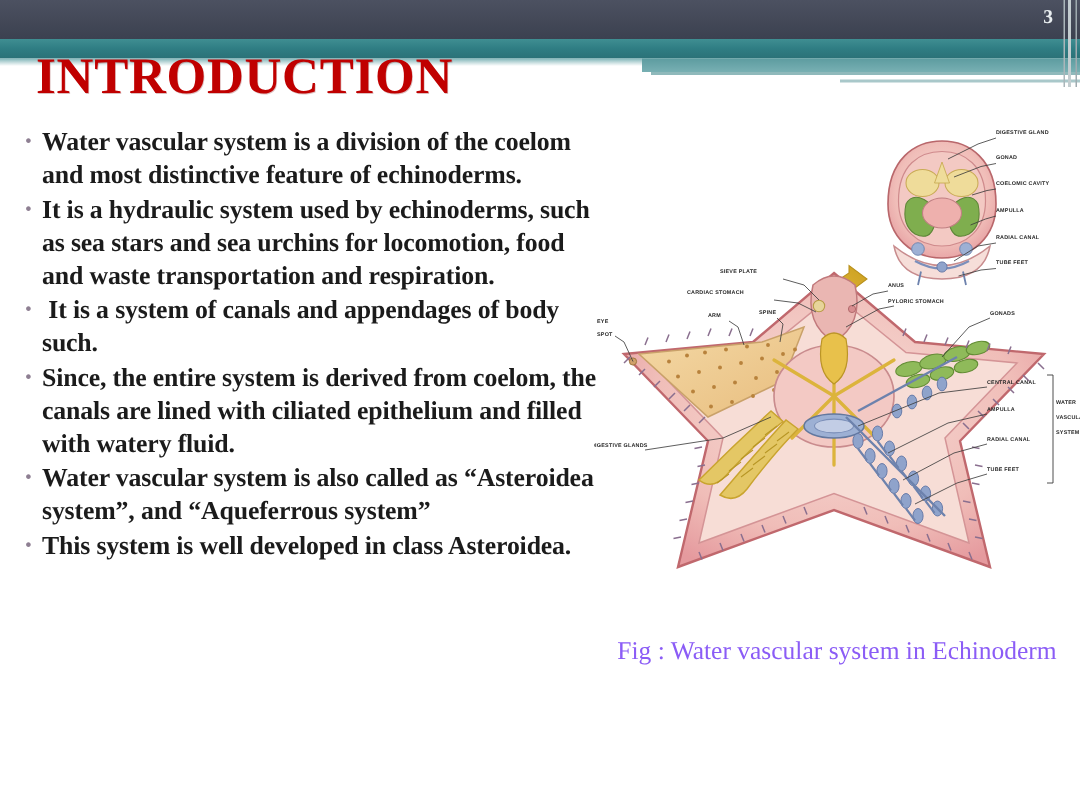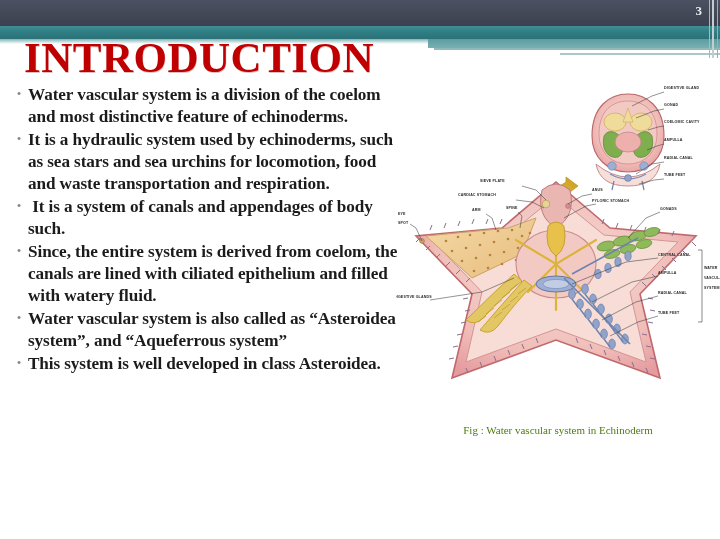--- a/index.html
+++ b/index.html
@@ -36,21 +36,21 @@
     position:absolute;right:18px;top:3px;
     color:#e9eef0;font-size:13px;font-weight:700;
     font-family:"Liberation Serif", serif;letter-spacing:0;
   }
   .edge-stripes{position:absolute;right:0;top:0;width:14px;height:58px;}
   .edge-stripes i{position:absolute;top:0;height:58px;background:#b9c3c7;display:block;}
 
   
   .title{
     position:absolute;left:24px;top:33px;
-    font-size:43px;font-weight:700;color:#C00000;
+    font-size:34px;font-weight:700;color:#C00000;
     font-family:"Liberation Serif", serif;letter-spacing:.5px;
     text-shadow:0.5px 0.5px 0 rgba(120,0,0,.25);
   }
 
   
   .bullets{
     position:absolute;left:10px;top:84px;width:392px;
     font-size:17.2px;line-height:1.28;color:#1b1b1b;
     font-family:"Liberation Serif", serif;
   }
@@ -63,21 +63,21 @@
 
   
   .figwrap{position:absolute;left:396px;top:78px;width:324px;height:360px;}
   .phylum{
     position:absolute;left:18px;top:12px;width:190px;text-align:center;
     font-size:14.5px;font-weight:700;color:#16161a;line-height:1.35;
     font-family:"Liberation Serif", serif;letter-spacing:.4px;
   }
   .caption{
     position:absolute;left:396px;top:424px;width:324px;text-align:center;
-    font-size:11px;color:#4d7c0f;font-family:"Liberation Serif", serif;
+    font-size:17px;color:#8b5cf6;font-family:"Liberation Serif", serif;
   }
   .diagram{position:absolute;left:0;top:0;width:324px;height:360px;}
   .lbl{
     position:absolute;font-family:"Liberation Sans", sans-serif;
     font-size:3.6px;font-weight:700;color:#2a2a2a;letter-spacing:.15px;
     white-space:nowrap;
   }
 </style>
 </head>
 <body>

